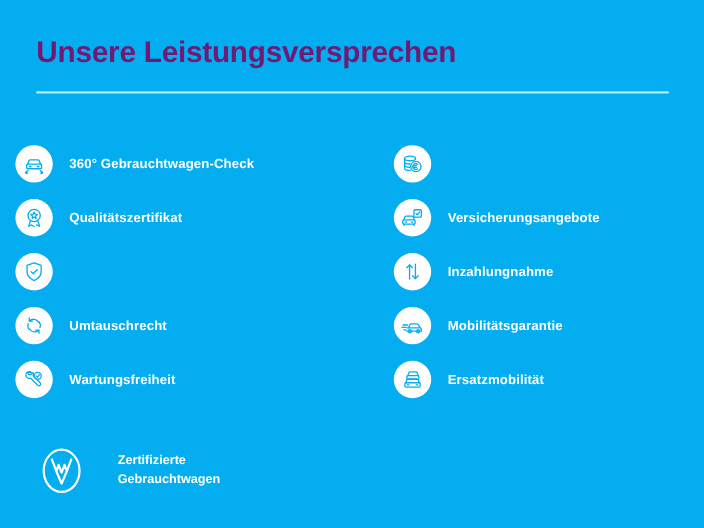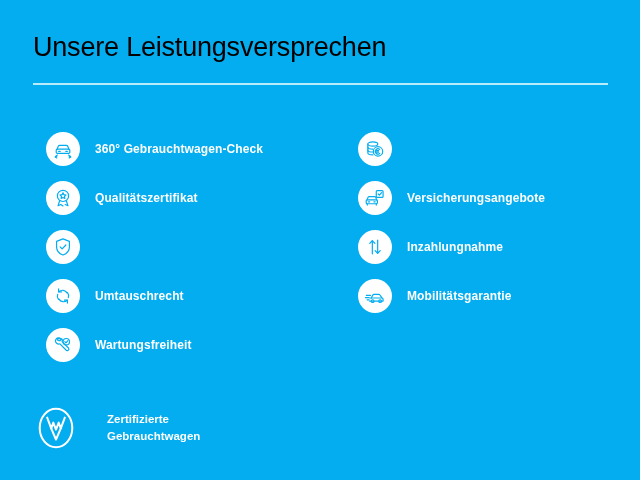--- a/index.html
+++ b/index.html
@@ -17,22 +17,22 @@
     width: 640px;
     height: 480px;
     background: #03ADEF;
     box-sizing: border-box;
   }
   .title {
     position: absolute;
     left: 33px;
     top: 33px;
     font-size: 27px;
-    font-weight: normal;
-    color: #000000;
+    font-weight: bold;
+    color: #701a75;
     letter-spacing: -0.2px;
     line-height: 1.1;
     white-space: nowrap;
   }
   .divider {
     position: absolute;
     left: 33px;
     top: 83px;
     width: 575px;
     height: 2px;
@@ -42,21 +42,21 @@
     position: absolute;
     left: 0;
     top: 124px;
     width: 640px;
     display: flex;
   }
   .column {
     width: 320px;
     box-sizing: border-box;
   }
-  .column.left  { padding-left: 46px; }
+  .column.left  { padding-left: 14px; }
   .column.right { padding-left: 38px; }
 
   .feature {
     display: flex;
     align-items: center;
     height: 49px;
   }
   .badge {
     width: 34px;
     height: 34px;
@@ -232,20 +232,32 @@
             <path d="M8 14.3l1.5-3.2a1.6 1.6 0 0 1 1.4-.9h5.2a1.6 1.6 0 0 1 1.3.7l2 2.9"></path>
             <path d="M6.6 14.2h13a1.2 1.2 0 0 1 1.2 1.2v2.1H6.1"></path>
             <circle cx="9.4" cy="17.6" r="1.5"></circle>
             <circle cx="17.6" cy="17.6" r="1.5"></circle>
             <path d="M2.6 11.4h4.5M1.6 13.8h4M3.4 16.2h2.2"></path>
           </svg>
         </span>
         <span class="feature-label">Mobilitätsgarantie</span>
       </div>
 
+      <div class="feature">
+        <span class="badge">
+          <svg viewBox="0 0 24 24" fill="none" stroke="#03ADEF" stroke-width="1.3" stroke-linecap="round" stroke-linejoin="round">
+            <path d="M7.3 8.4l1.2-3a1.5 1.5 0 0 1 1.4-.9h5.3a1.5 1.5 0 0 1 1.4.9l1.2 3"></path>
+            <rect x="6.5" y="8.2" width="11.8" height="3.7" rx="1"></rect>
+            <path d="M5.2 15.4l1.2-3a1.5 1.5 0 0 1 1.4-.9h8.5a1.5 1.5 0 0 1 1.4.9l1.2 3"></path>
+            <rect x="4.4" y="15.2" width="15.2" height="4.3" rx="1.1"></rect>
+            <path d="M6.9 17.4h1.6M15.6 17.4h1.6"></path>
+          </svg>
+        </span>
+        <span class="feature-label">Ersatzmobilität</span>
+      </div>
 
     </div>
   </div>
 
   <div class="brand">
     <span class="brand-logo">
       <svg viewBox="0 0 48 48" fill="none" stroke="#ffffff" stroke-width="2.1" stroke-linecap="round" stroke-linejoin="round">
         <ellipse cx="24" cy="24" rx="17" ry="20"></ellipse>
         <path d="M14.8 13.2l4.2 11.2 2.2-6 2.8 7.3 2.8-7.3 2.2 6 4.2-11.2"></path>
         <path d="M19 24.4l5 11.6 5-11.6"></path>

